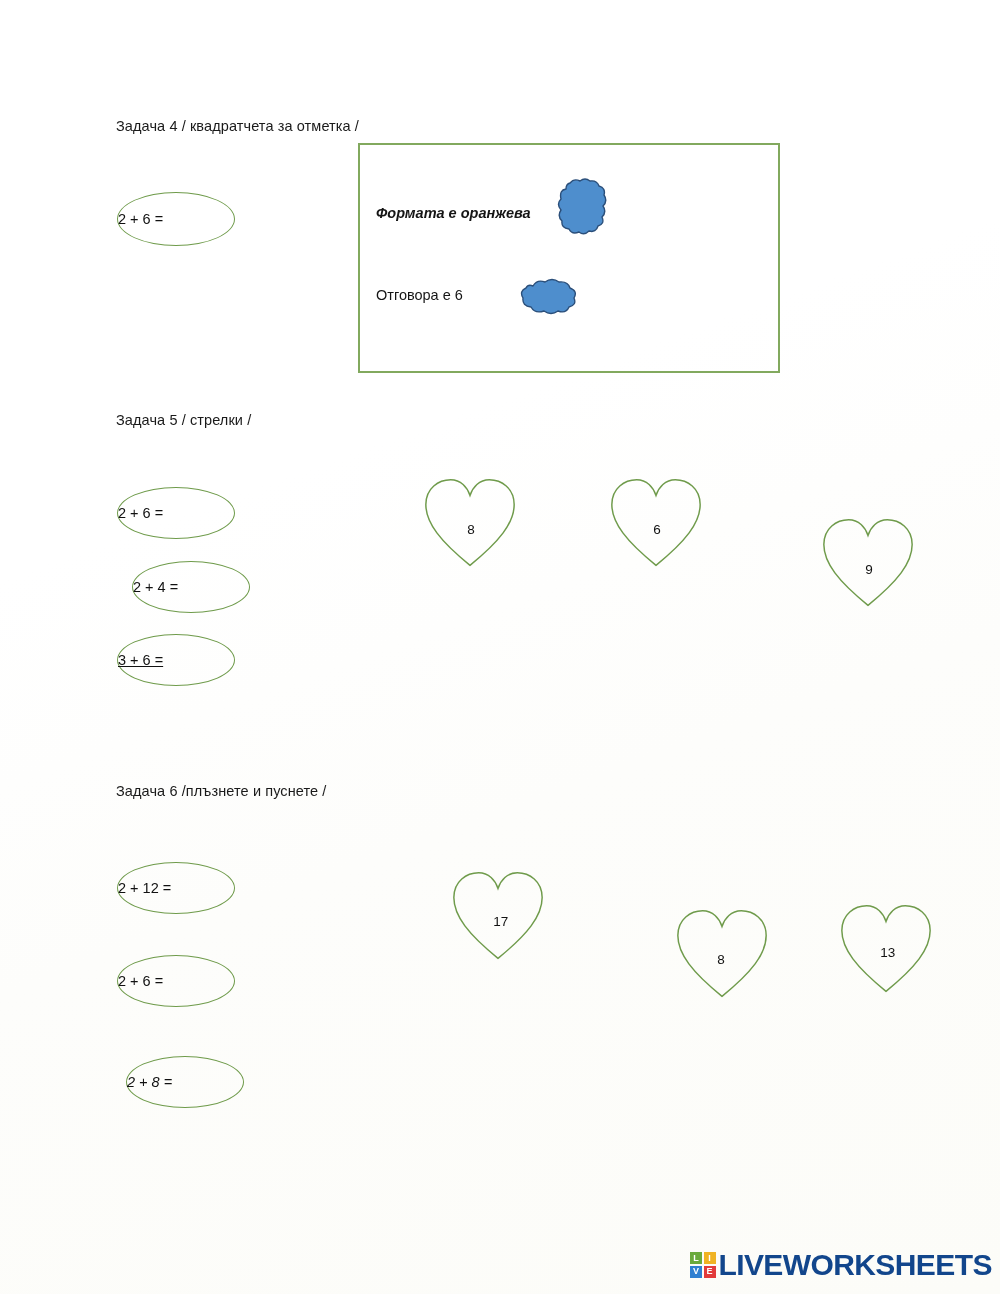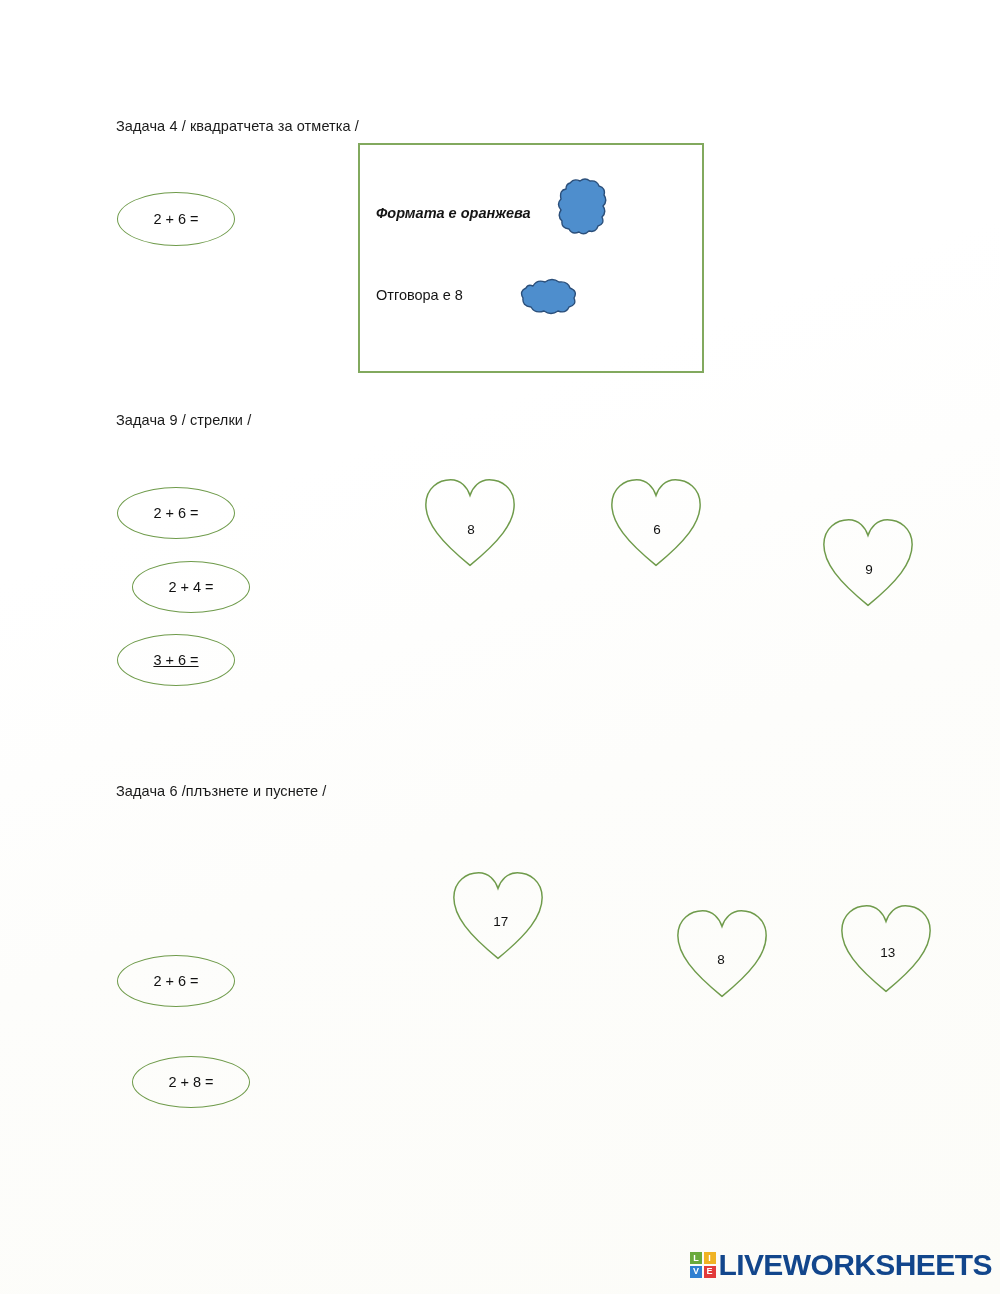--- a/index.html
+++ b/index.html
@@ -39,21 +39,20 @@
 
   
   .ellipse {
     position: absolute;
     box-sizing: border-box;
     border: 1.4px solid #6f9b4b;
     border-radius: 50%;
     background: transparent;
     display: flex;
     align-items: center;
-    justify-content: center;
   }
   .ellipse span {
     font-size: 14.5px;
     color: #111111;
     white-space: nowrap;
   }
 
   
   #answer-box {
     position: absolute;
@@ -124,45 +123,45 @@
 
 <div id="page">
   <div id="paper-tint"></div>
 
   <div class="task-title" style="left:116px; top:118px;">Задача 4 / квадратчета за отметка /</div>
 
   <div class="ellipse" style="left:117px; top:192px; width:118px; height:54px;">
     <span>2 + 6 =</span>
   </div>
 
-  <div id="answer-box" style="left:358px; top:143px; width:346px; height:230px;">
+  <div id="answer-box" style="left:358px; top:143px; width:422px; height:230px;">
 
     <div class="box-line italic" style="left:16px; top:60px;">Формата е оранжева</div>
 
     <div class="blob" style="left:196px; top:32px; width:52px; height:60px;">
       <svg viewBox="0 0 52 60" width="52" height="60">
         <path d="M14 6 Q18 1 24 4 Q29 0 34 4 Q41 3 43 9 Q50 11 48 18
                  Q52 24 47 29 Q51 35 46 40 Q49 47 42 49 Q40 56 33 54
                  Q28 59 23 55 Q16 58 13 52 Q5 51 6 44 Q1 39 5 33
                  Q0 27 5 22 Q3 13 10 12 Q10 7 14 6 Z" fill="#4e8ecd" stroke="#2b4f7a" stroke-width="1.4" stroke-linejoin="round"></path>
       </svg>
     </div>
 
-    <div class="box-line" style="left:16px; top:142px;">Отговора е 8</div>
+    <div class="box-line" style="left:16px; top:142px;">Отговора е 6</div>
 
     <div class="blob" style="left:159px; top:131px; width:60px; height:40px;">
       <svg viewBox="0 0 60 40" width="60" height="40">
         <path d="M14 10 Q18 3 26 6 Q33 1 40 6 Q49 5 51 12 Q59 15 55 22
                  Q58 29 50 31 Q47 38 39 35 Q32 40 25 35 Q16 38 12 31
                  Q3 30 4 22 Q0 15 7 12 Q9 8 14 10 Z" fill="#4e8ecd" stroke="#2b4f7a" stroke-width="1.4" stroke-linejoin="round"></path>
       </svg>
     </div>
   </div>
 
-  <div class="task-title" style="left:116px; top:412px;">Задача 9 / стрелки /</div>
+  <div class="task-title" style="left:116px; top:412px;">Задача 5 / стрелки /</div>
 
   <div class="ellipse" style="left:117px; top:487px; width:118px; height:52px;">
     <span>2 + 6 =</span>
   </div>
   <div class="ellipse" style="left:132px; top:561px; width:118px; height:52px;">
     <span>2 + 4 =</span>
   </div>
   <div class="ellipse" style="left:117px; top:634px; width:118px; height:52px;text-decoration:underline;">
     <span>3 + 6 =</span>
   </div>
@@ -186,24 +185,27 @@
   <div class="heart" style="left:822px; top:517px; width:92px; height:92px;">
     <svg viewBox="0 0 100 100" preserveAspectRatio="none">
       <path d="M50 96 C 18 70, 2 50, 2 30 C 2 12, 16 3, 29 3 C 40 3, 47 11, 50 20
                C 53 11, 60 3, 71 3 C 84 3, 98 12, 98 30 C 98 50, 82 70, 50 96 Z" fill="none" stroke="#6f9b4b" stroke-width="1.6"></path>
     </svg>
     <div class="heart-num" style="left:51%; top:56%;">9</div>
   </div>
 
   <div class="task-title" style="left:116px; top:783px;">Задача 6 /плъзнете и пуснете /</div>
 
+  <div class="ellipse" style="left:117px; top:862px; width:118px; height:52px;">
+    <span>2 + 12 =</span>
+  </div>
   <div class="ellipse" style="left:117px; top:955px; width:118px; height:52px;">
     <span>2 + 6 =</span>
   </div>
-  <div class="ellipse" style="left:132px; top:1056px; width:118px; height:52px;">
+  <div class="ellipse" style="left:126px; top:1056px; width:118px; height:52px;font-style:italic;">
     <span>2 + 8 =</span>
   </div>
 
   <div class="heart" style="left:452px; top:870px; width:92px; height:92px;">
     <svg viewBox="0 0 100 100" preserveAspectRatio="none">
       <path d="M50 96 C 18 70, 2 50, 2 30 C 2 12, 16 3, 29 3 C 40 3, 47 11, 50 20
                C 53 11, 60 3, 71 3 C 84 3, 98 12, 98 30 C 98 50, 82 70, 50 96 Z" fill="none" stroke="#6f9b4b" stroke-width="1.6"></path>
     </svg>
     <div class="heart-num" style="left:53%; top:55%;">17</div>
   </div>

